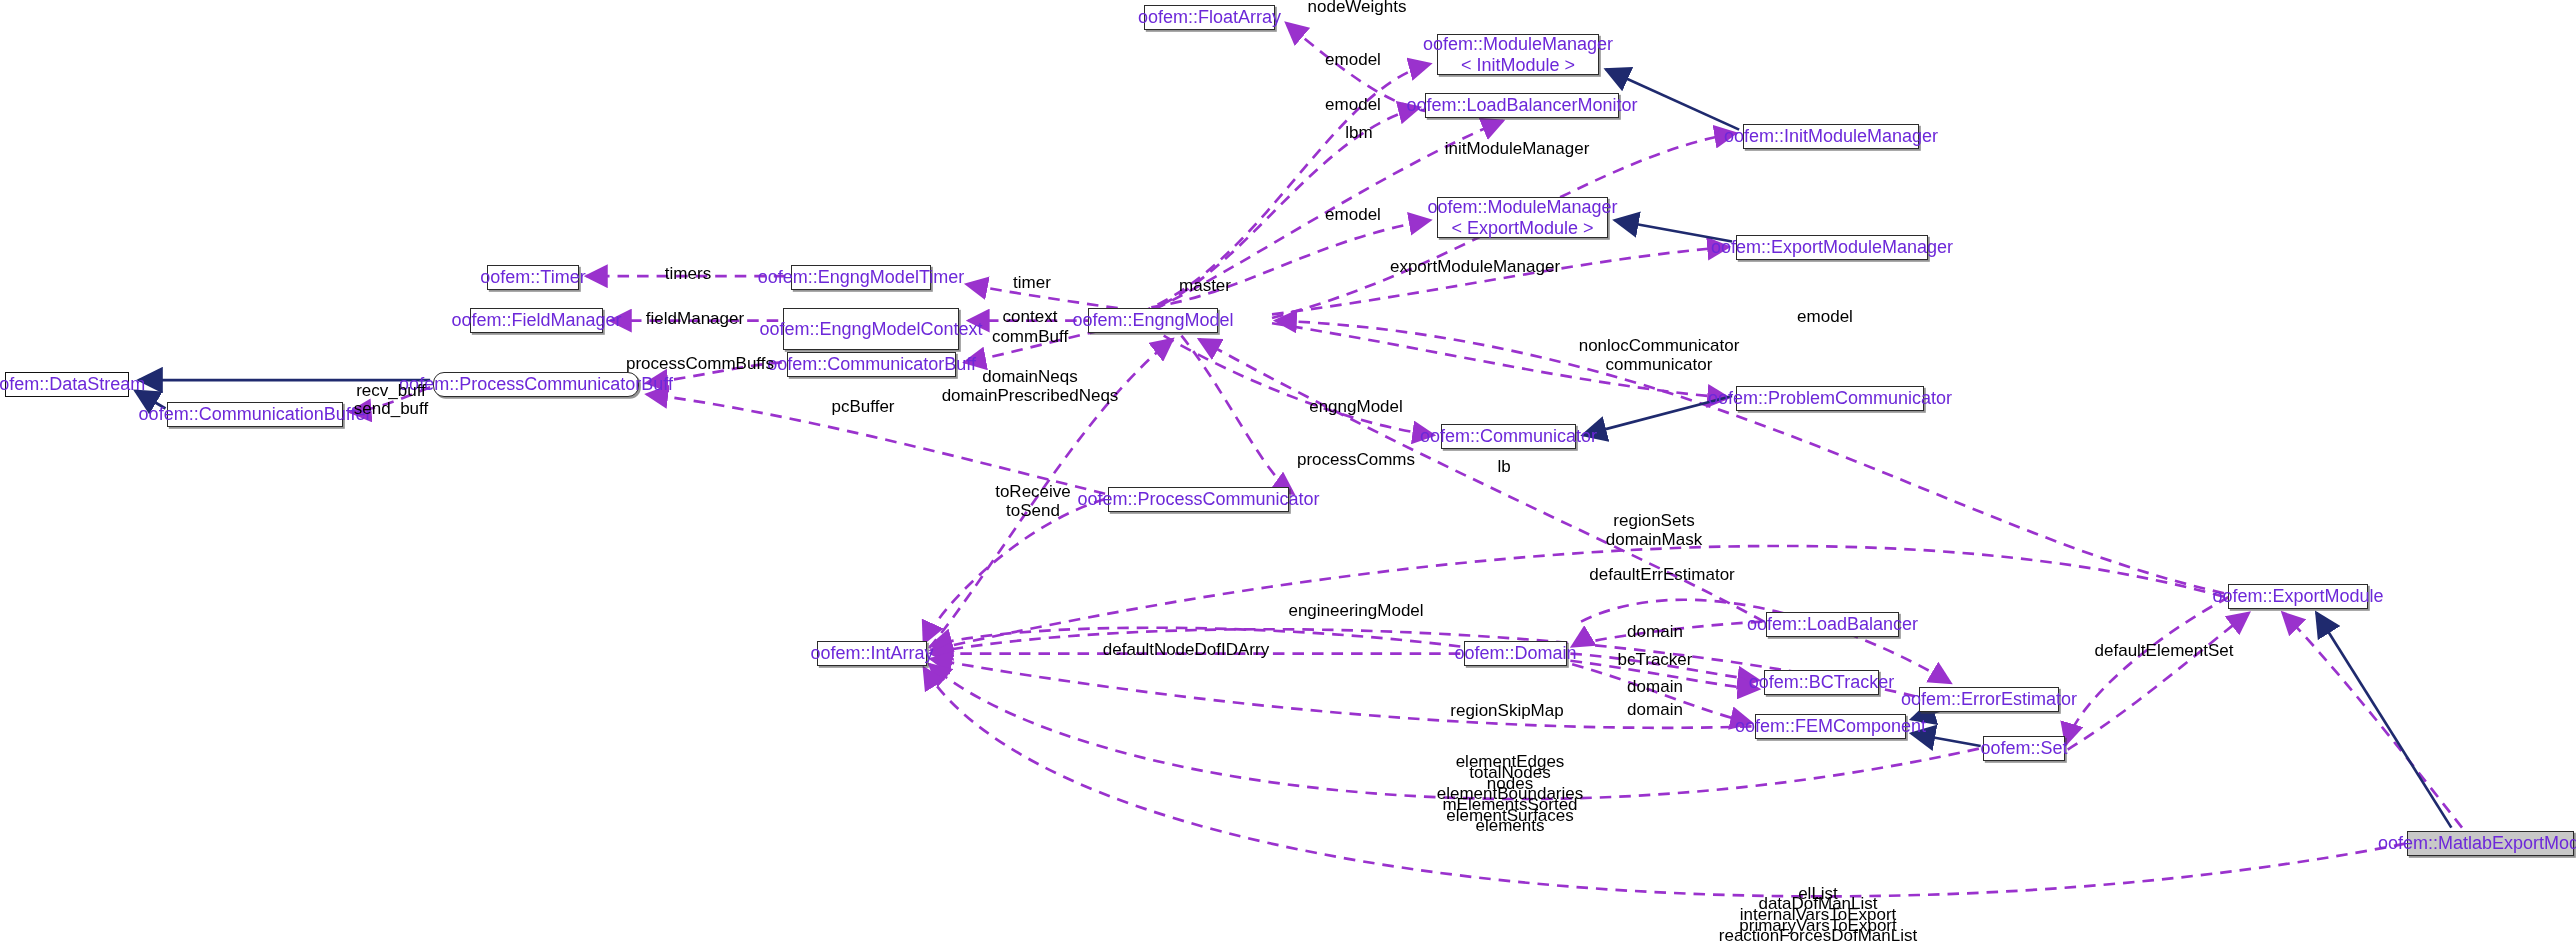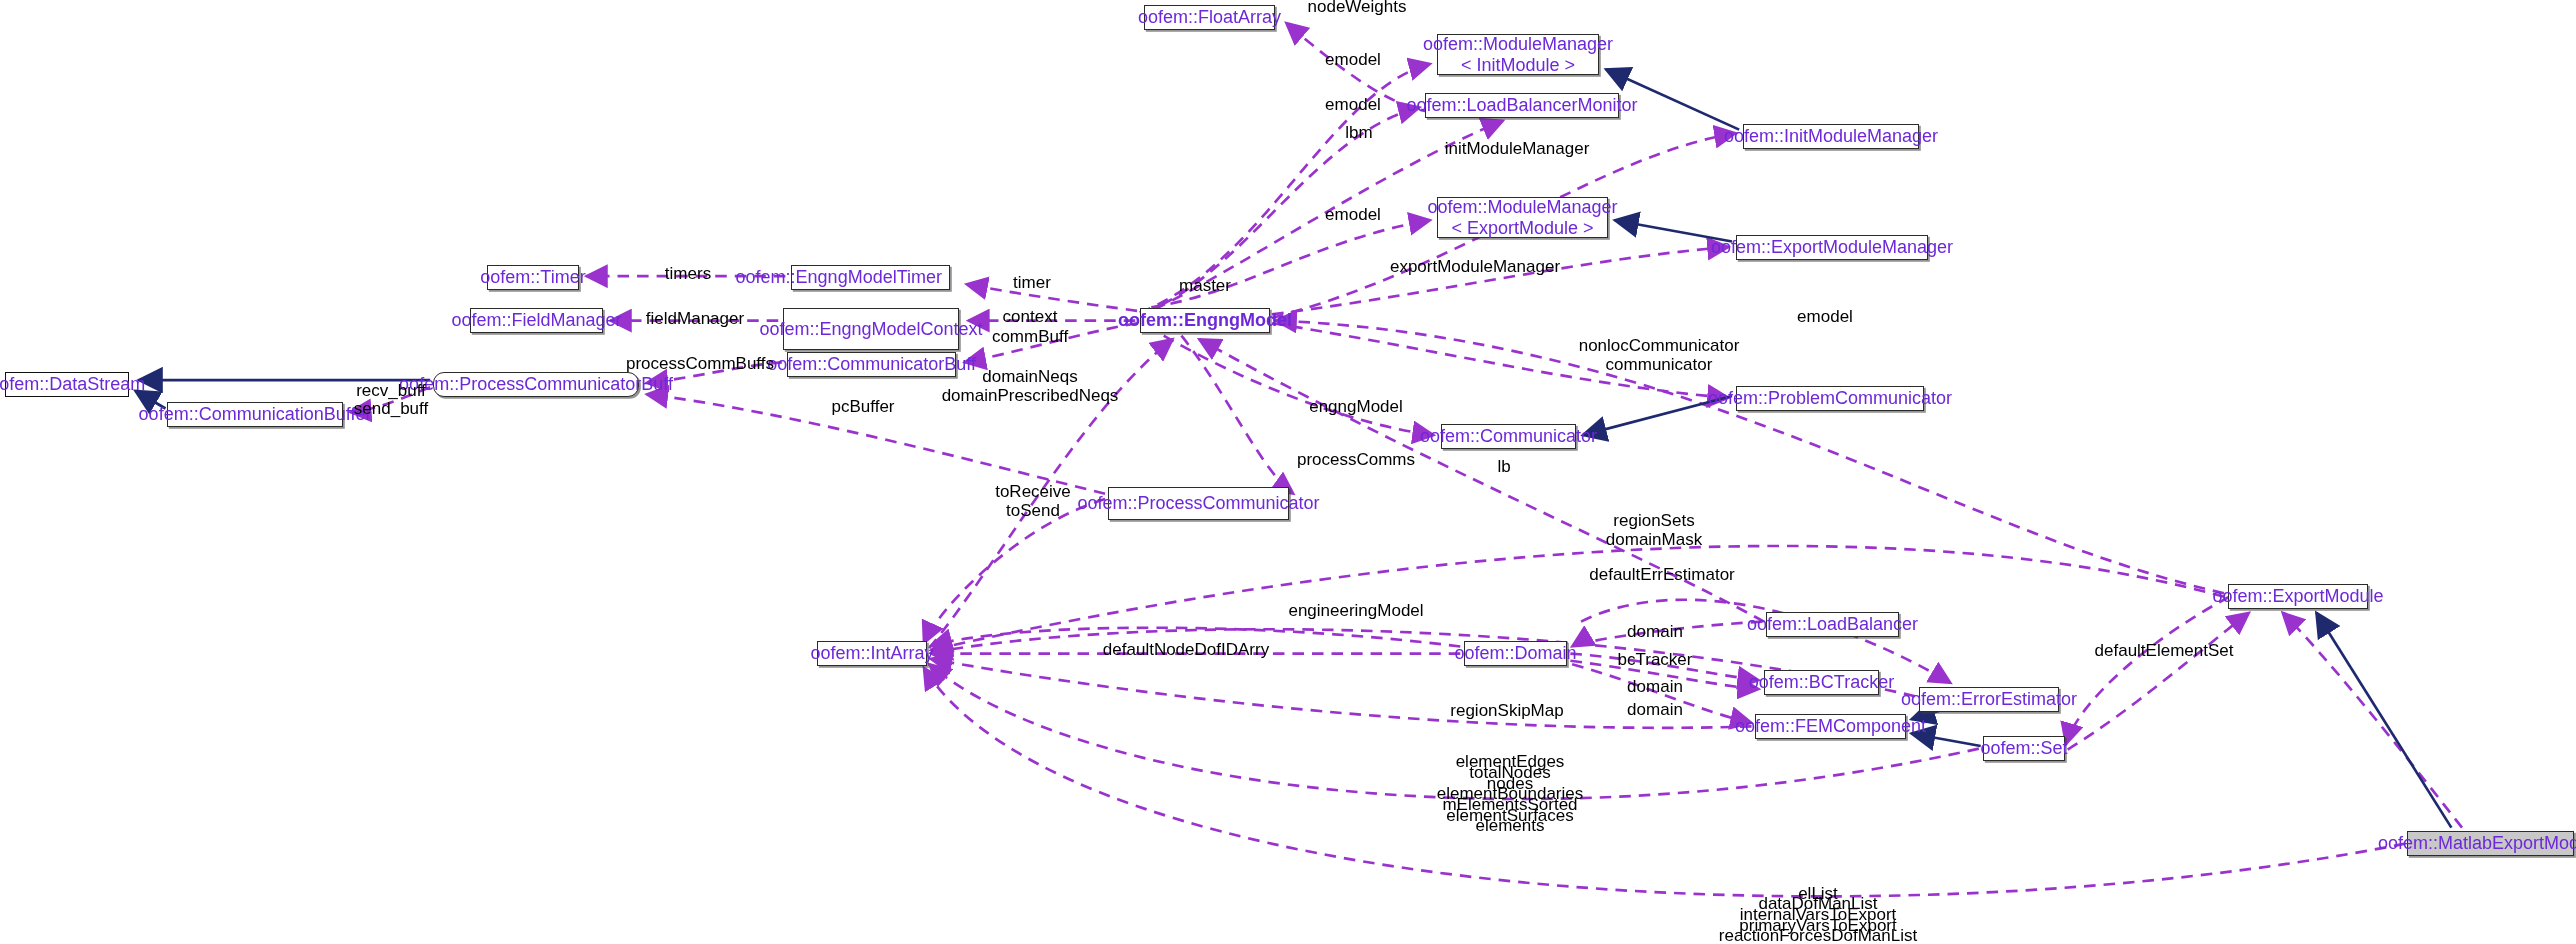--- a/index.html
+++ b/index.html
@@ -186,51 +186,51 @@
       <div class="node" style="left: 1437px; top: 197px; width: 171px; height: 41px;">
         <span class="node-line">oofem::ModuleManager</span>
         <span class="node-line">&lt; ExportModule &gt;</span>
       </div>
       <div class="node" style="left: 1736px; top: 235px; width: 192px; height: 25px;">
         <span class="node-line">oofem::ExportModuleManager</span>
       </div>
       <div class="node" style="left: 487px; top: 265px; width: 92px; height: 25px;">
         <span class="node-line">oofem::Timer</span>
       </div>
-      <div class="node" style="left: 791px; top: 265px; width: 159px; height: 25px; align-items: flex-end;">
+      <div class="node" style="left: 791px; top: 265px; width: 140px; height: 25px;">
         <span class="node-line">oofem::EngngModelTimer</span>
       </div>
       <div class="node" style="left: 470px; top: 308px; width: 133px; height: 25px;">
         <span class="node-line">oofem::FieldManager</span>
       </div>
       <div class="node" style="left: 783px; top: 308px; width: 176px; height: 42px;">
         <span class="node-line">oofem::EngngModelContext</span>
       </div>
-      <div class="node" style="left: 1140px; top: 308px; width: 130px; height: 25px; font-weight: bold;">
+      <div class="node" style="left: 1088px; top: 308px; width: 130px; height: 25px;">
         <span class="node-line">oofem::EngngModel</span>
       </div>
       <div class="node" style="left: 787px; top: 352px; width: 169px; height: 25px;">
         <span class="node-line">oofem::CommunicatorBuff</span>
       </div>
       <div class="node plain" style="left: 5.3px; top: 372px; width: 124px; height: 25px;">
         <span class="node-line">oofem::DataStream</span>
       </div>
       <div class="node" style="left: 433px; top: 372px; width: 206px; height: 25px; border-radius: 11px;">
         <span class="node-line">oofem::ProcessCommunicatorBuff</span>
       </div>
       <div class="node" style="left: 1736px; top: 386px; width: 188px; height: 25px;">
         <span class="node-line">oofem::ProblemCommunicator</span>
       </div>
       <div class="node" style="left: 167px; top: 402px; width: 176px; height: 25px;">
         <span class="node-line">oofem::CommunicationBuffer</span>
       </div>
       <div class="node" style="left: 1441px; top: 424px; width: 135px; height: 25px;">
         <span class="node-line">oofem::Communicator</span>
       </div>
-      <div class="node" style="left: 1108px; top: 487px; width: 181px; height: 33px;">
+      <div class="node" style="left: 1108px; top: 487px; width: 181px; height: 25px;">
         <span class="node-line">oofem::ProcessCommunicator</span>
       </div>
       <div class="node" style="left: 2228px; top: 584px; width: 140px; height: 25px;">
         <span class="node-line">oofem::ExportModule</span>
       </div>
       <div class="node" style="left: 1766px; top: 612px; width: 133px; height: 25px;">
         <span class="node-line">oofem::LoadBalancer</span>
       </div>
       <div class="node" style="left: 817px; top: 641px; width: 110px; height: 25px;">
         <span class="node-line">oofem::IntArray</span>

